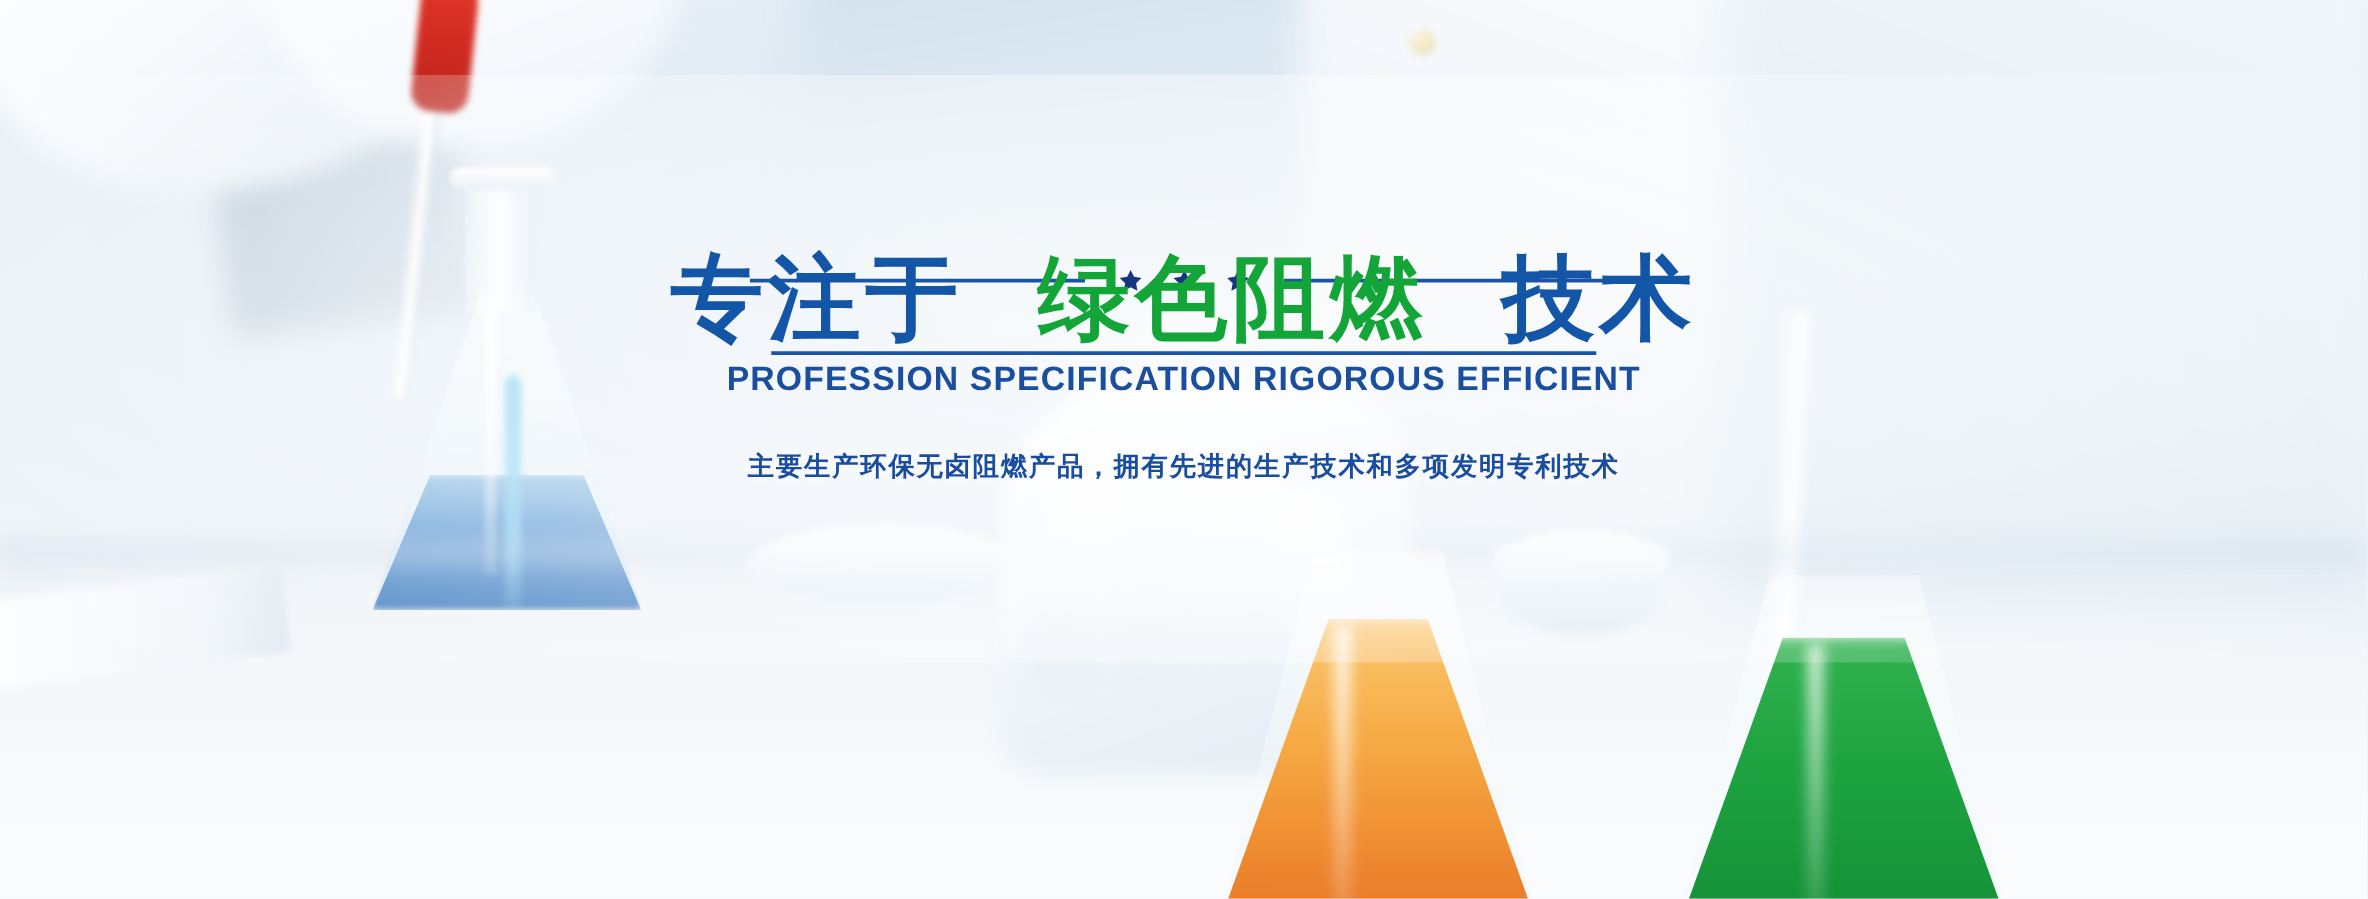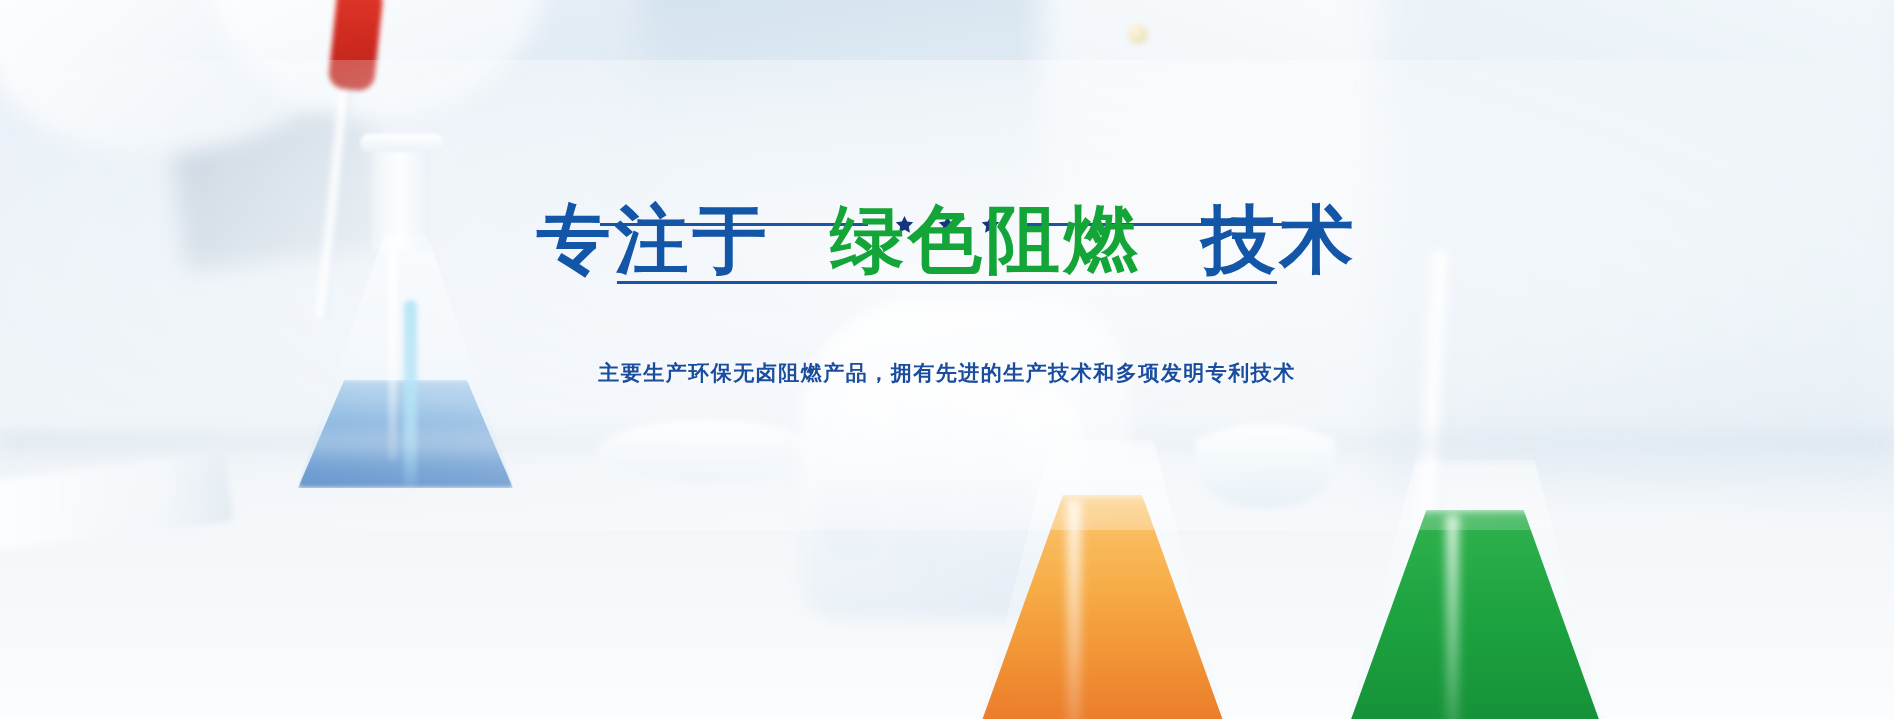--- a/index.html
+++ b/index.html
@@ -318,17 +318,18 @@
       </span>
       <span class="rule rule-right"></span>
     </div>
 
     <div class="headline">
       <span class="h-blue">专注于</span><span>&nbsp;&nbsp;</span><span class="h-green">绿色阻燃</span><span>&nbsp;&nbsp;</span><span class="h-blue">技术</span>
     </div>
 
     <div class="underline"></div>
 
+    <div class="subtitle-en">PROFESSION SPECIFICATION RIGOROUS EFFICIENT</div>
 
     <div class="subtitle-cn">主要生产环保无卤阻燃产品，拥有先进的生产技术和多项发明专利技术</div>
 
   </div>
 </div>
 
 </body></html>

